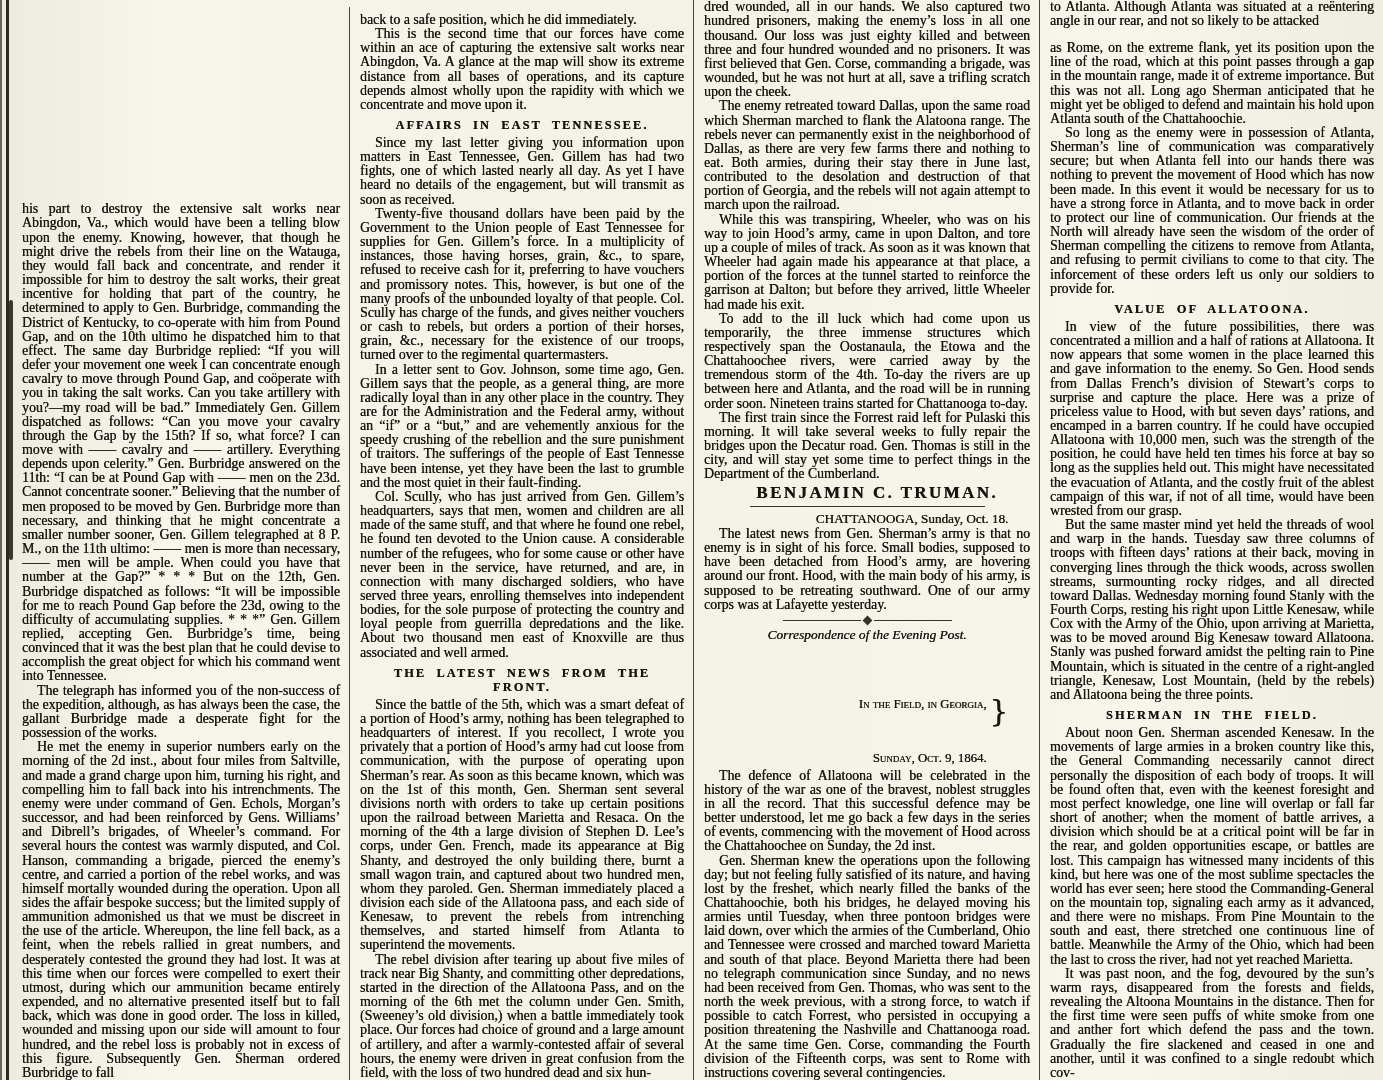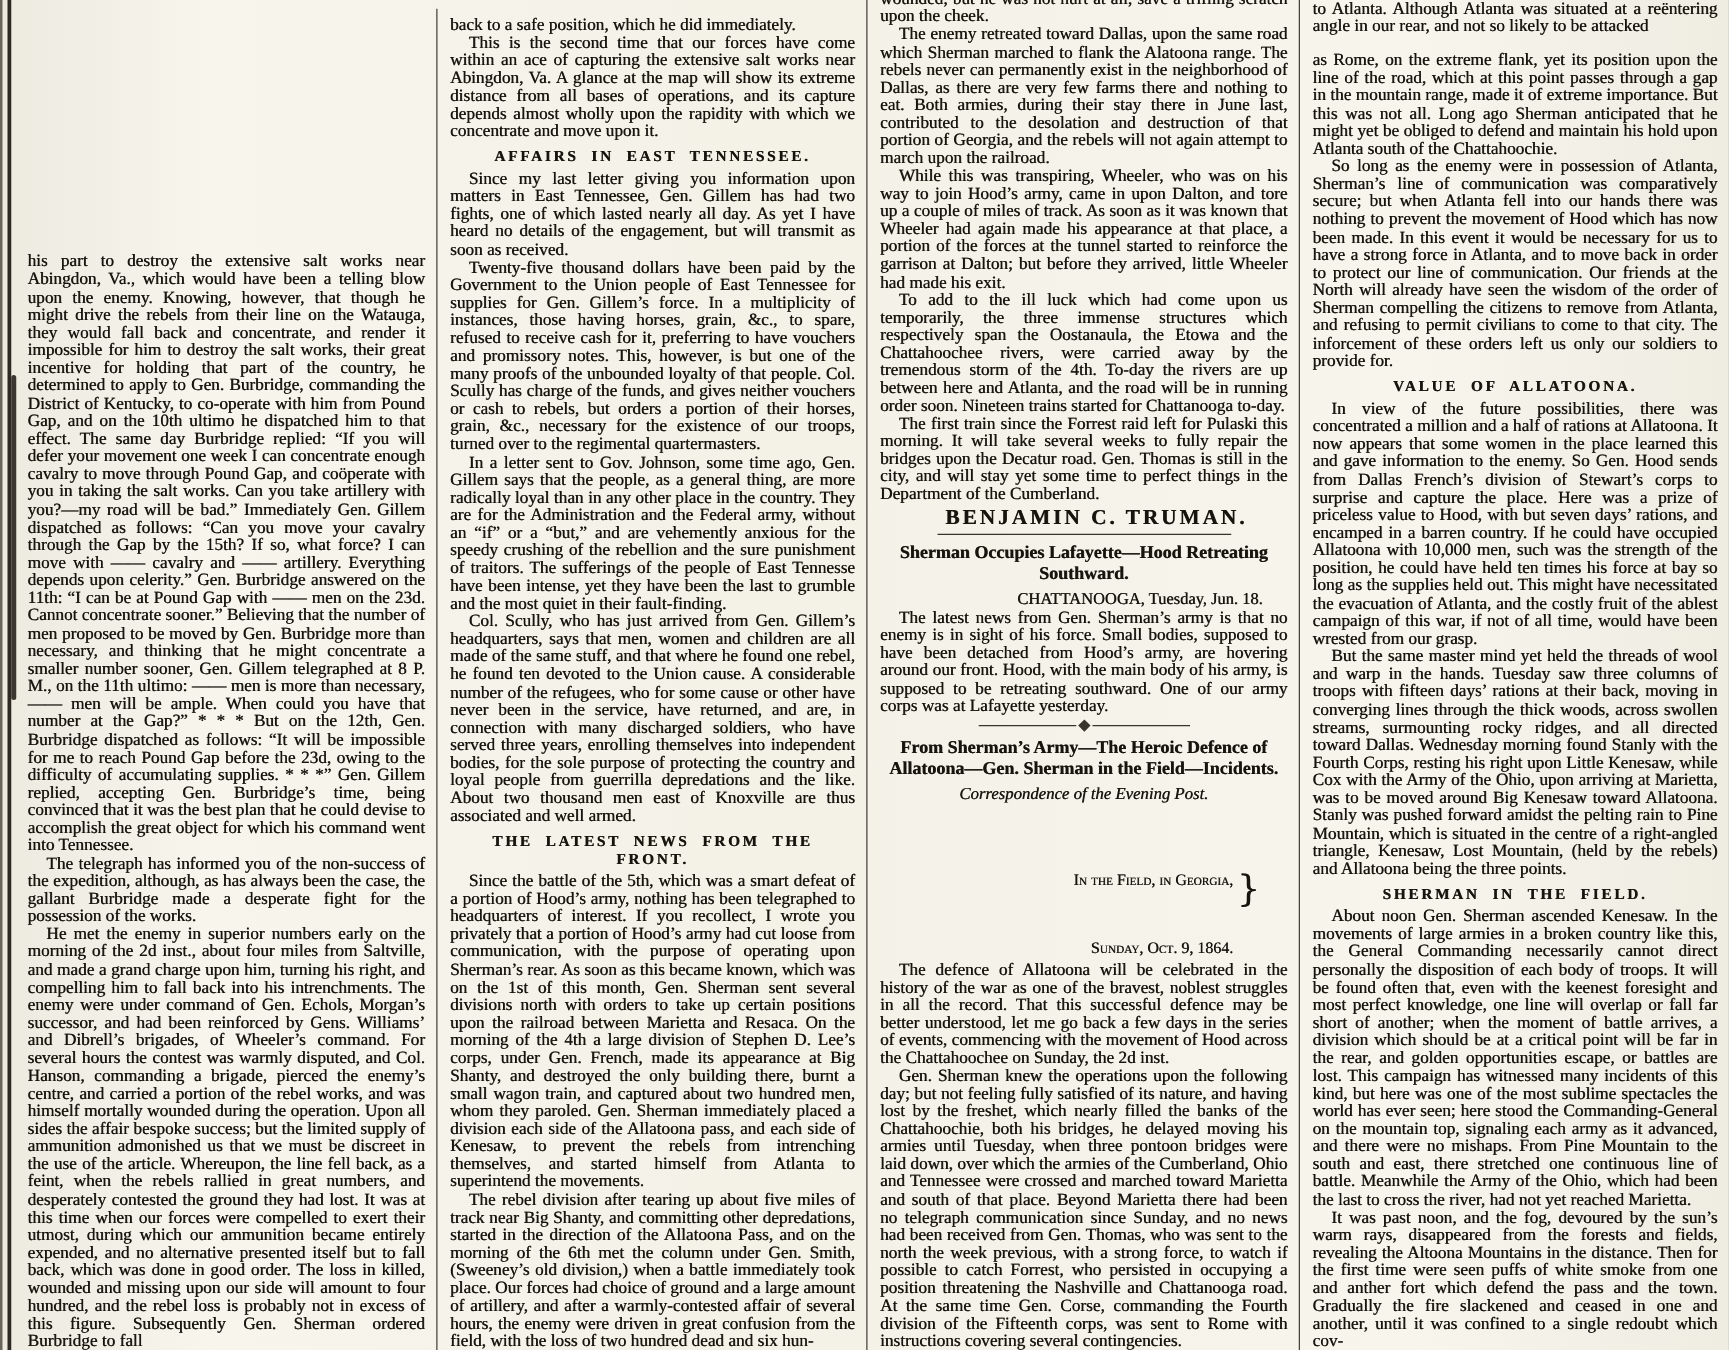--- a/index.html
+++ b/index.html
@@ -95,29 +95,27 @@
   </div>
 
   <div class="col col-3">
     <p class="noindent">dred wounded, all in our hands. We also captured two hundred prisoners, making the enemy’s loss in all one thousand. Our loss was just eighty killed and between three and four hundred wounded and no prisoners. It was first believed that Gen. Corse, commanding a brigade, was wounded, but he was not hurt at all, save a trifling scratch upon the cheek.</p>
     <p>The enemy retreated toward Dallas, upon the same road which Sherman marched to flank the Alatoona range. The rebels never can permanently exist in the neighborhood of Dallas, as there are very few farms there and nothing to eat. Both armies, during their stay there in June last, contributed to the desolation and destruction of that portion of Georgia, and the rebels will not again attempt to march upon the railroad.</p>
     <p>While this was transpiring, Wheeler, who was on his way to join Hood’s army, came in upon Dalton, and tore up a couple of miles of track. As soon as it was known that Wheeler had again made his appearance at that place, a portion of the forces at the tunnel started to reinforce the garrison at Dalton; but before they arrived, little Wheeler had made his exit.</p>
     <p>To add to the ill luck which had come upon us temporarily, the three immense structures which respectively span the Oostanaula, the Etowa and the Chattahoochee rivers, were carried away by the tremendous storm of the 4th. To-day the rivers are up between here and Atlanta, and the road will be in running order soon. Nineteen trains started for Chattanooga to-day.</p>
     <p>The first train since the Forrest raid left for Pulaski this morning. It will take several weeks to fully repair the bridges upon the Decatur road. Gen. Thomas is still in the city, and will stay yet some time to perfect things in the Department of the Cumberland.</p>
     <div class="sig">BENJAMIN C. TRUMAN.</div>
     <hr class="rule-div">
-    <div class="headline">Sherman Occupies Lafayette—Hood Retreating Southward.</div>
-    <div class="dateline-center">CHATTANOOGA, Tuesday, Jun. 18.</div>
+    <div class="dateline-center">CHATTANOOGA, Sunday, Oct. 18.</div>
     <p>The latest news from Gen. Sherman’s army is that no enemy is in sight of his force. Small bodies, supposed to have been detached from Hood’s army, are hovering around our front. Hood, with the main body of his army, is supposed to be retreating southward. One of our army corps was at Lafayette yesterday.</p>
     <div class="ornament">
       <span class="line"></span>
       <span class="diamond"></span>
       <span class="line"></span>
     </div>
-    <div class="headline">From Sherman’s Army—The Heroic Defence of Allatoona—Gen. Sherman in the Field—Incidents.</div>
     <div class="credit">Correspondence of the Evening Post.</div>
     <div class="dateline-braced">
       <div class="lines">
         <div>In the Field, in Georgia,</div>
         <div>Sunday, Oct. 9, 1864.</div>
       </div>
       <span class="brace">}</span>
     </div>
     <p>The defence of Allatoona will be celebrated in the history of the war as one of the bravest, noblest struggles in all the record. That this successful defence may be better understood, let me go back a few days in the series of events, commencing with the movement of Hood across the Chattahoochee on Sunday, the 2d inst.</p>
     <p>Gen. Sherman knew the operations upon the following day; but not feeling fully satisfied of its nature, and having lost by the freshet, which nearly filled the banks of the Chattahoochie, both his bridges, he delayed moving his armies until Tuesday, when three pontoon bridges were laid down, over which the armies of the Cumberland, Ohio and Tennessee were crossed and marched toward Marietta and south of that place. Beyond Marietta there had been no telegraph communication since Sunday, and no news had been received from Gen. Thomas, who was sent to the north the week previous, with a strong force, to watch if possible to catch Forrest, who persisted in occupying a position threatening the Nashville and Chattanooga road. At the same time Gen. Corse, commanding the Fourth division of the Fifteenth corps, was sent to Rome with instructions covering several contingencies.</p>

